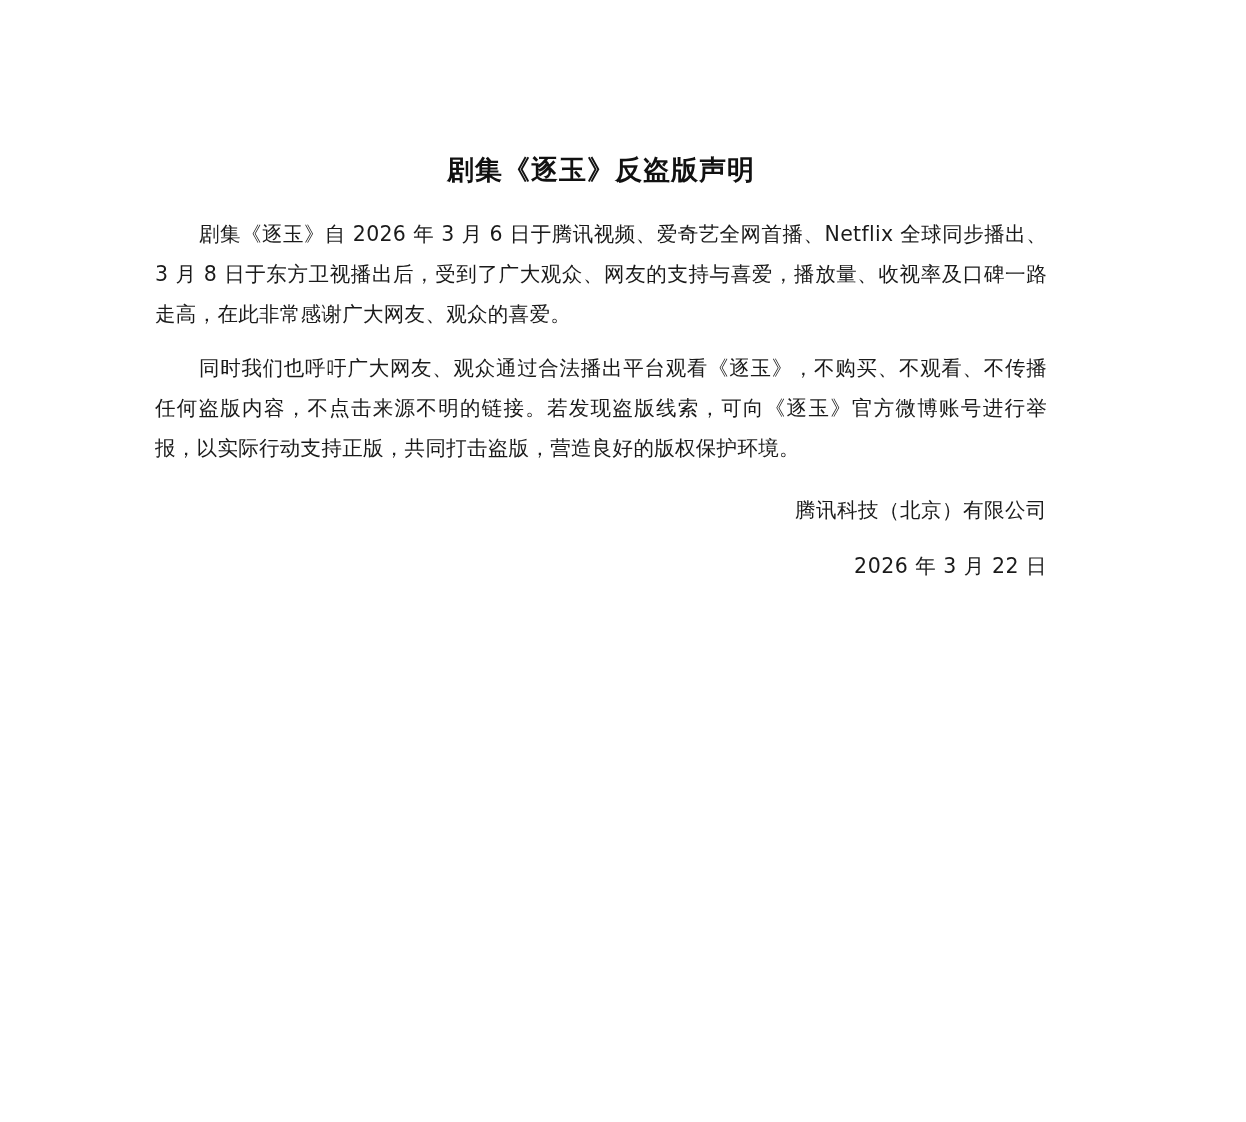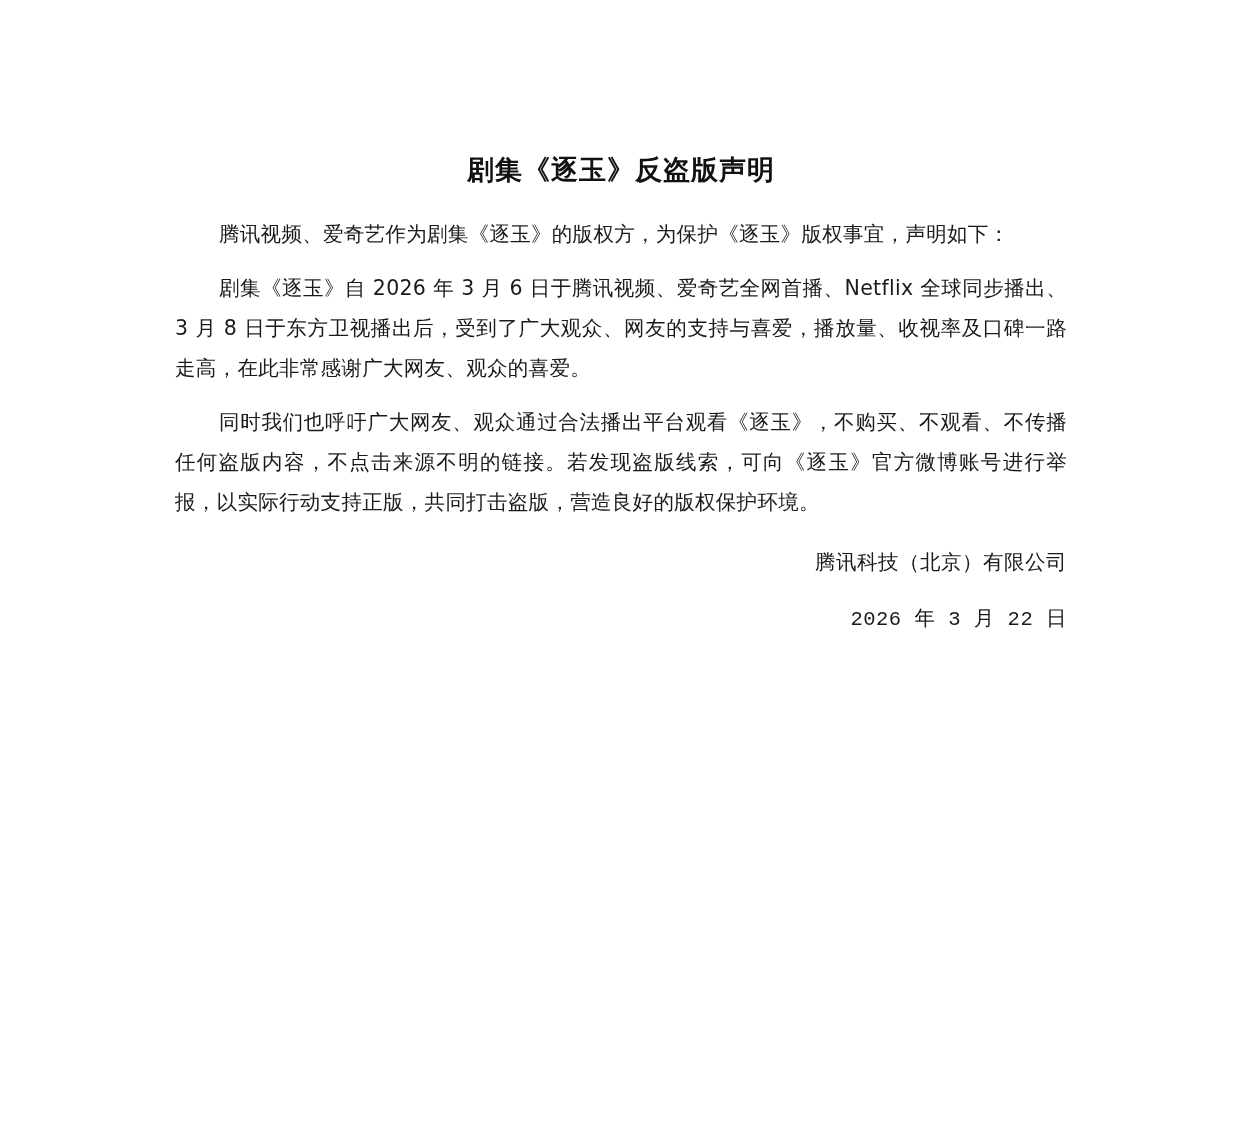--- a/index.html
+++ b/index.html
@@ -10,21 +10,21 @@
     body {
       width: 1246px;
       height: 1122px;
       position: relative;
       overflow: hidden;
       color: #1a1a1a;
       font-family: "DejaVu Sans", "Liberation Sans", sans-serif;
     }
     .doc {
       position: absolute;
-      left: 175px;
+      left: 155px;
       top: 148px;
       width: 892px;
     }
     .title {
       text-align: center;
       font-size: 27px;
       font-weight: bold;
       letter-spacing: 1px;
       line-height: 44px;
       margin: 0 0 22px 0;
@@ -41,30 +41,28 @@
     }
     .signatures {
       margin-top: 14px;
     }
     .sig {
       text-align: right;
       font-size: 20.5px;
       line-height: 56px;
       letter-spacing: 0.5px;
       margin: 0;
-      font-family: Liberation Mono, monospace;
     }
   </style>
 </head>
 <body>
 
 <div class="doc">
   <h1 class="title">剧集《逐玉》反盗版声明</h1>
 
-  <p class="para">腾讯视频、爱奇艺作为剧集《逐玉》的版权方，为保护《逐玉》版权事宜，声明如下：</p>
   <p class="para">剧集《逐玉》自 2026 年 3 月 6 日于腾讯视频、爱奇艺全网首播、Netflix 全球同步播出、3 月 8 日于东方卫视播出后，受到了广大观众、网友的支持与喜爱，播放量、收视率及口碑一路走高，在此非常感谢广大网友、观众的喜爱。</p>
   <p class="para">同时我们也呼吁广大网友、观众通过合法播出平台观看《逐玉》，不购买、不观看、不传播任何盗版内容，不点击来源不明的链接。若发现盗版线索，可向《逐玉》官方微博账号进行举报，以实际行动支持正版，共同打击盗版，营造良好的版权保护环境。</p>
 
   <div class="signatures">
     <p class="sig">腾讯科技（北京）有限公司</p>
     <p class="sig">2026 年 3 月 22 日</p>
   </div>
 </div>
 
 </body></html>

